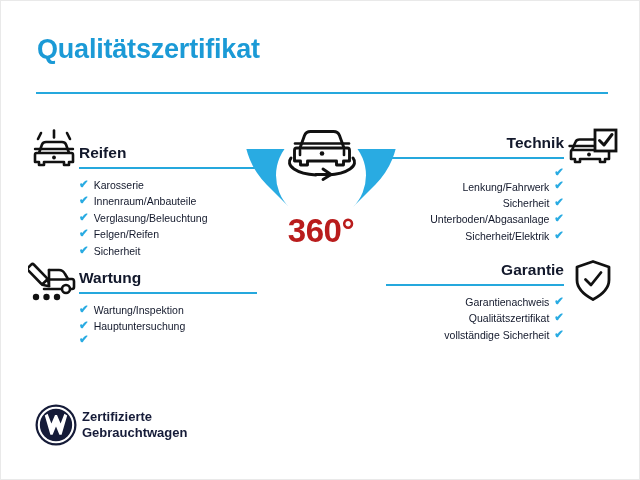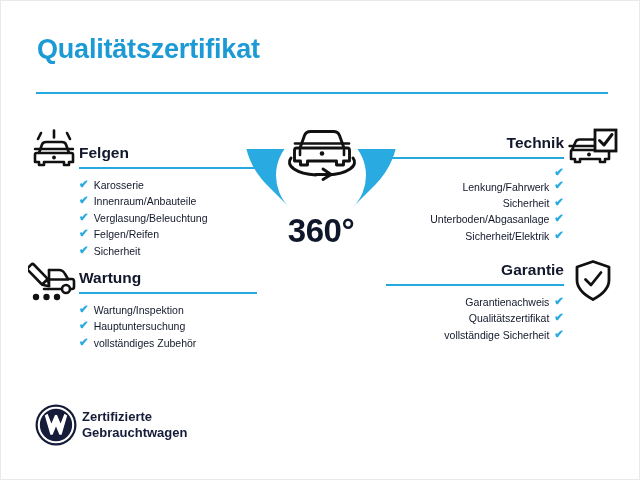--- a/index.html
+++ b/index.html
@@ -125,21 +125,21 @@
     width: 176px;
     height: 176px;
     display: flex;
     align-items: center;
     justify-content: center;
     pointer-events: none;
   }
   #badge-degrees {
     font-size: 33px;
     font-weight: bold;
-    color: #0f172a;
+    color: #b91c1c;
     letter-spacing: -0.5px;
     position: relative;
     top: -6px;
   }
   #badge-car {
     position: absolute;
     left: 279px;
     top: 116px;
     width: 84px;
     height: 72px;
@@ -180,21 +180,21 @@
       </g>
       <path d="M9 24 L12 15.5 Q13 13 16 13 L32 13 Q35 13 36 15.5 L39 24" stroke="#111111" stroke-width="2.6" fill="none" stroke-linejoin="round"></path>
       <path d="M6.5 24 L41.5 24 Q43 24 43 26 L43 33 L39 33 L39 36 L34 36 L34 33 L14 33 L14 36 L9 36 L9 33 L5 33 L5 26 Q5 24 6.5 24 Z" stroke="#111111" stroke-width="2.6" fill="#ffffff" stroke-linejoin="round"></path>
       <line x1="5" y1="20" x2="43" y2="20" stroke="#111111" stroke-width="2.4" stroke-linecap="round"></line>
       <circle cx="24" cy="28.5" r="1.9" fill="#111111"></circle>
     </svg>
   </div>
 
   <div class="block left" id="block-optik">
     <div class="block-head">
-      <div class="block-title">Felgen</div>
+      <div class="block-title">Reifen</div>
       <div class="head-rule"></div>
     </div>
     <div class="items">
       <div class="item">
         <span class="chk">✔</span>
         <span>Karosserie</span>
       </div>
       <div class="item">
         <span class="chk">✔</span>
         <span>Innenraum/Anbauteile</span>
@@ -239,21 +239,20 @@
       <div class="item">
         <span class="chk">✔</span>
         <span>Wartung/Inspektion</span>
       </div>
       <div class="item">
         <span class="chk">✔</span>
         <span>Hauptuntersuchung</span>
       </div>
       <div class="item">
         <span class="chk">✔</span>
-        <span>vollständiges Zubehör</span>
       </div>
     </div>
   </div>
 
   <div class="sec-icon" id="icon-technik">
     <svg width="50" height="44" viewBox="0 0 50 44" fill="none">
       <path d="M4 22 L7.5 14 Q8.5 11.5 11.5 11.5 L27 11.5" stroke="#111111" stroke-width="2.6" fill="none" stroke-linecap="round" stroke-linejoin="round"></path>
       <path d="M1.5 22 L36.5 22 Q38 22 38 24 L38 31 L34 31 L34 34 L29 34 L29 31 L9 31 L9 34 L4 34 L4 31 L0 31 L0 24 Q0 22 1.5 22 Z" transform="translate(3,0)" stroke="#111111" stroke-width="2.6" fill="#ffffff" stroke-linejoin="round"></path>
       <line x1="1.5" y1="18" x2="26" y2="18" stroke="#111111" stroke-width="2.4" stroke-linecap="round"></line>
       <circle cx="21" cy="26.5" r="1.9" fill="#111111"></circle>

